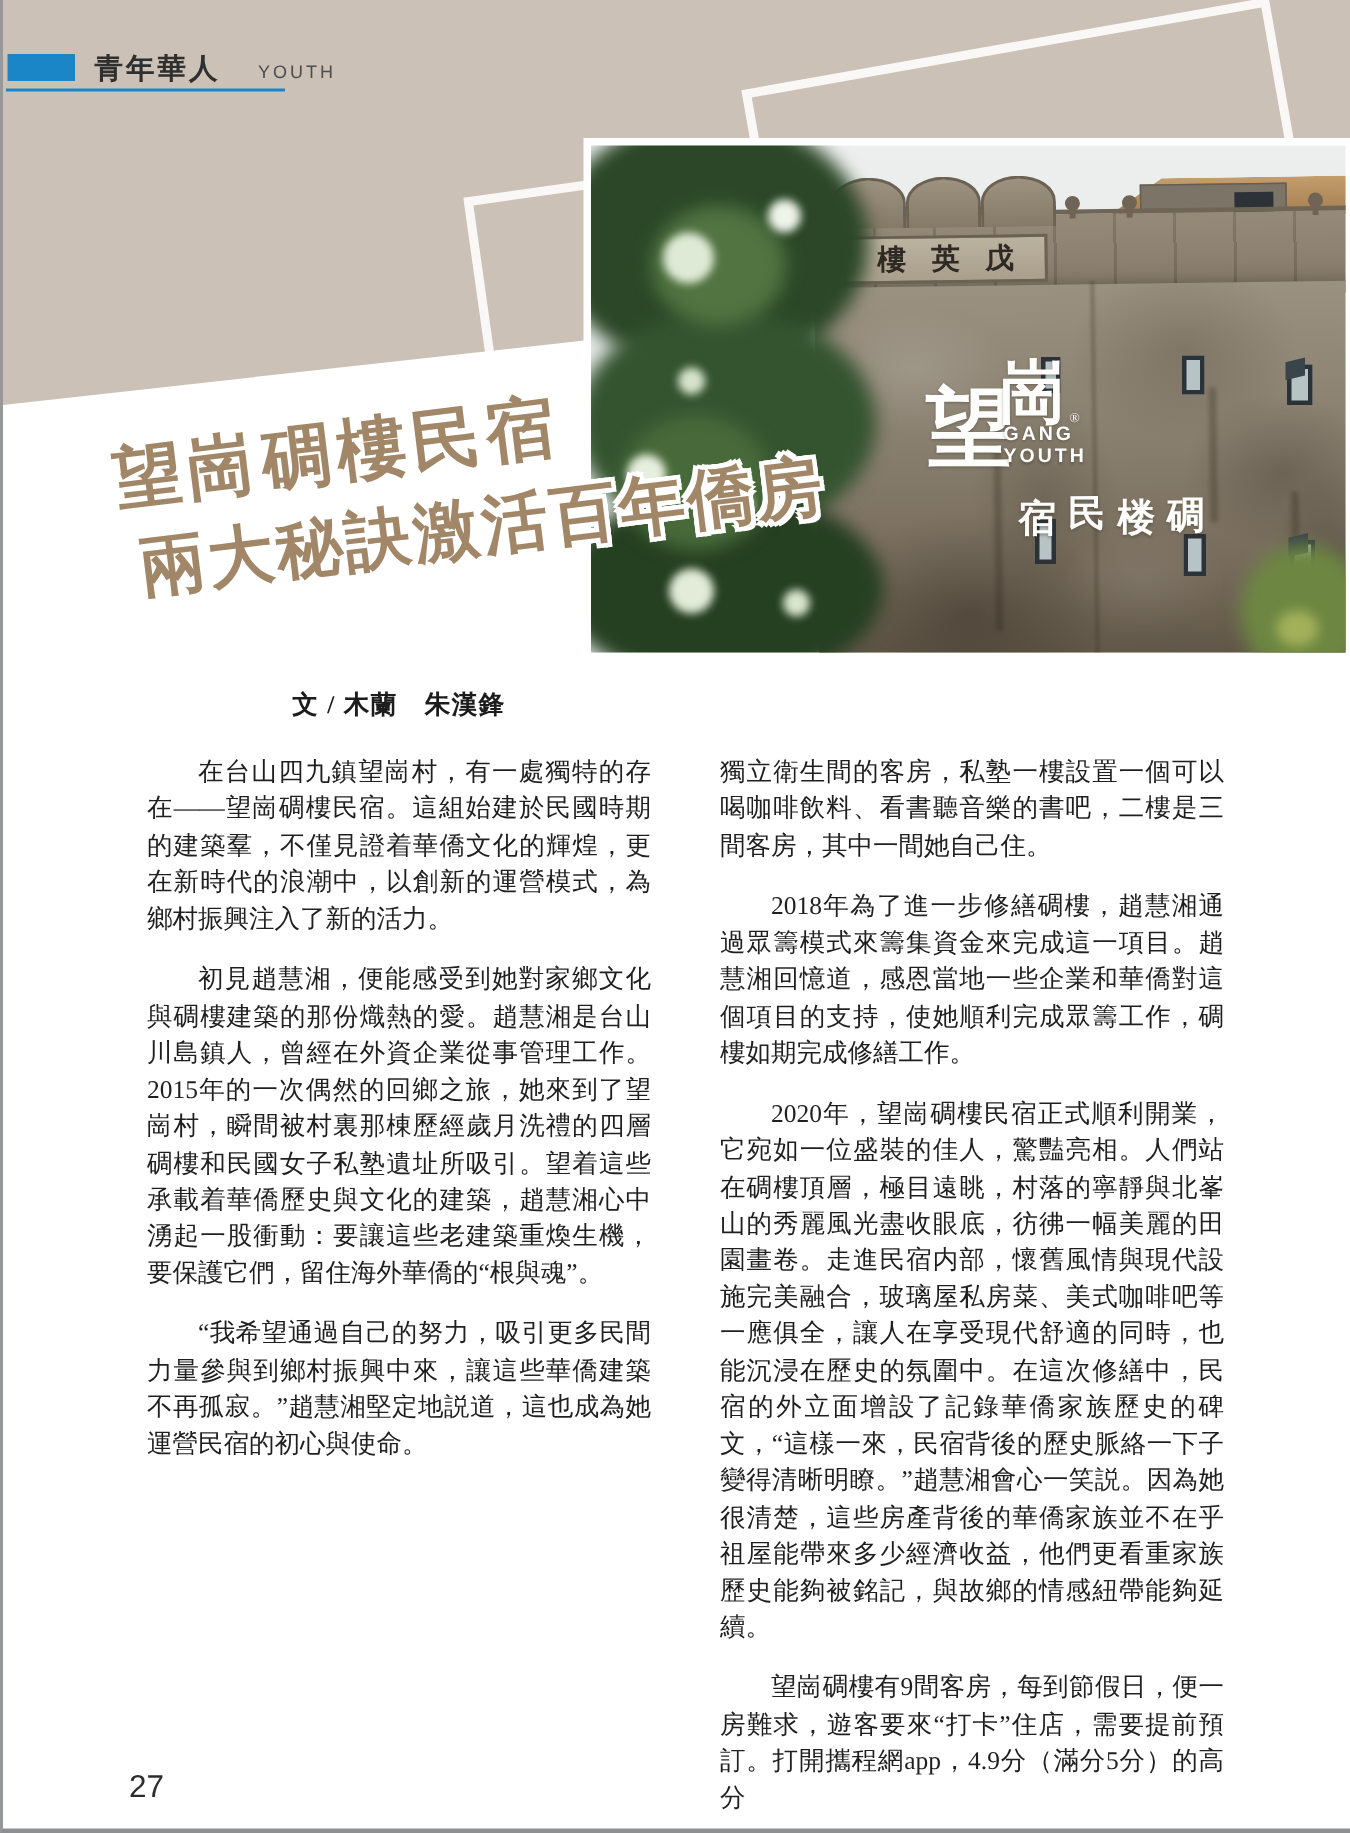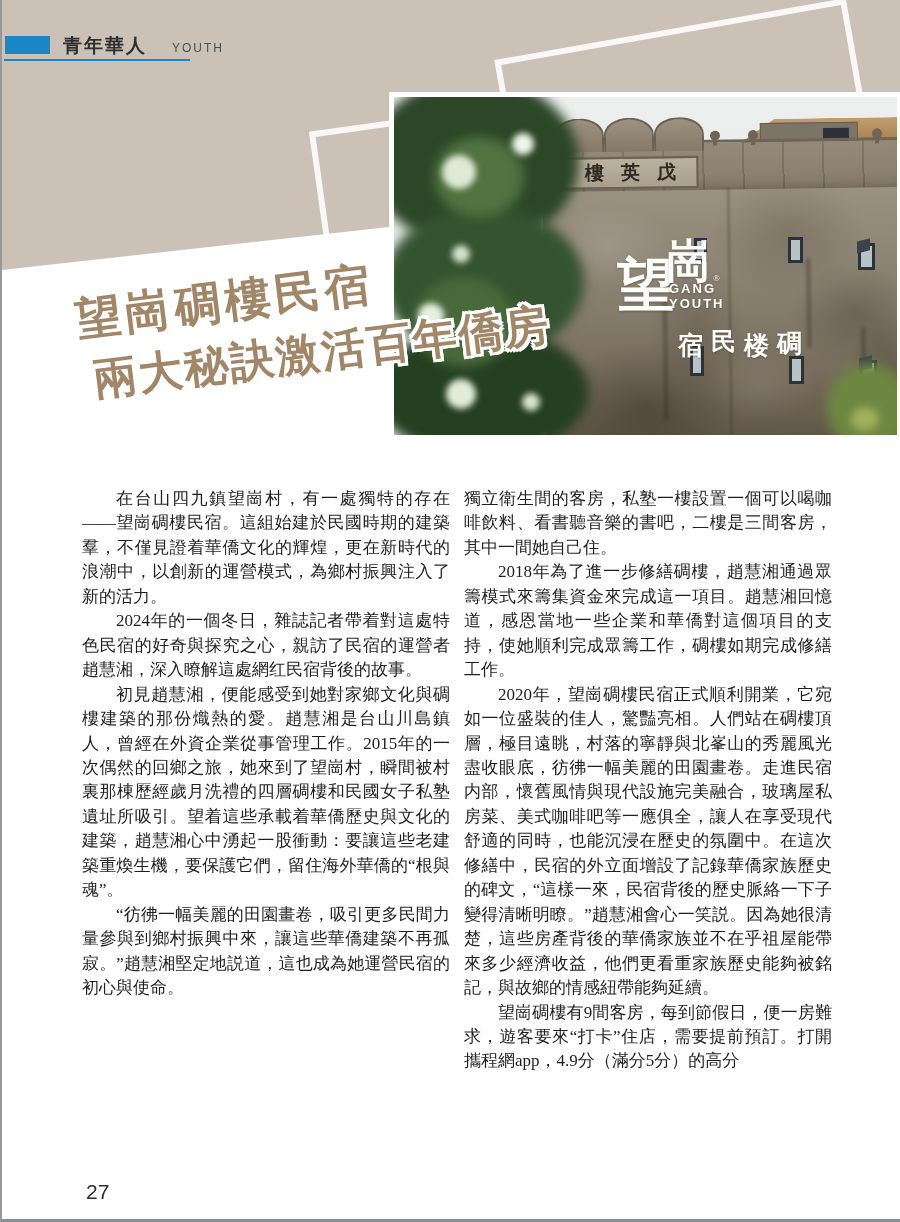--- a/index.html
+++ b/index.html
@@ -82,21 +82,21 @@
     font-family:"DejaVu Sans","Liberation Sans",sans-serif;font-weight:900;color:var(--title-brown,#a18767);
     text-shadow:-3px -3px 0 #fff,0 -3px 0 #fff,3px -3px 0 #fff,-3px 0 0 #fff,3px 0 0 #fff,-3px 3px 0 #fff,0 3px 0 #fff,3px 3px 0 #fff;}
   .headline .l1{font-size:46px;letter-spacing:4px;line-height:60px;}
   .headline .l2{font-size:44px;letter-spacing:2px;line-height:60px;margin-left:10px;margin-top:2px;}
   
   .byline{position:absolute;left:80px;top:458px;width:368px;text-align:center;z-index:4;
     font-size:17px;font-weight:bold;color:#1c1c1c;letter-spacing:1px;}
   .col{position:absolute;top:487px;width:368px;z-index:4;color:#1f1f1f;}
   .col-left{left:80px;}
   .col-right{left:462px;}
-  .col p.para{margin:0;font-size:17px;line-height:24.45px;text-align:justify;text-indent:2em;}
+  .col p.para{margin:16px;font-size:17px;line-height:24.45px;text-align:justify;text-indent:2em;}
   .col p.para.noindent{text-indent:0;}
   .page-number{position:absolute;left:84px;top:1180px;font-family:"Liberation Sans","DejaVu Sans",sans-serif;
     font-size:21px;color:#2d2d2d;z-index:4;}
 </style>
 </head>
 <body>
 
 <div class="page">
 
   <div class="beige-block"></div>
@@ -171,25 +171,25 @@
       <div class="blob" style="right:-15px;bottom:-18px;width:85px;height:90px;background:#6d8742;filter:blur(6px);"></div>
       <div class="blob" style="right:18px;bottom:4px;width:28px;height:24px;background:#a3b05a;filter:blur(4px);"></div>
     </div>
   </div>
 
   <div class="headline">
     <div class="l1">望崗碉樓民宿</div>
     <div class="l2">兩大秘訣激活百年僑房</div>
   </div>
 
+  <div class="byline">文 / 木蘭　朱漢鋒</div>
   <div class="col col-left">
       <p class="para">在台山四九鎮望崗村，有一處獨特的存在——望崗碉樓民宿。這組始建於民國時期的建築羣，不僅見證着華僑文化的輝煌，更在新時代的浪潮中，以創新的運營模式，為鄉村振興注入了新的活力。</p>
-      <p class="para">2024年的一個冬日，雜誌記者帶着對這處特色民宿的好奇與探究之心，親訪了民宿的運營者趙慧湘，深入瞭解這處網红民宿背後的故事。</p>
       <p class="para">初見趙慧湘，便能感受到她對家鄉文化與碉樓建築的那份熾熱的愛。趙慧湘是台山川島鎮人，曾經在外資企業從事管理工作。2015年的一次偶然的回鄉之旅，她來到了望崗村，瞬間被村裏那棟歷經歲月洗禮的四層碉樓和民國女子私塾遺址所吸引。望着這些承載着華僑歷史與文化的建築，趙慧湘心中湧起一股衝動：要讓這些老建築重煥生機，要保護它們，留住海外華僑的“根與魂”。</p>
-      <p class="para">“彷彿一幅美麗的田園畫卷，吸引更多民間力量參與到鄉村振興中來，讓這些華僑建築不再孤寂。”趙慧湘堅定地説道，這也成為她運營民宿的初心與使命。</p>
+      <p class="para">“我希望通過自己的努力，吸引更多民間力量參與到鄉村振興中來，讓這些華僑建築不再孤寂。”趙慧湘堅定地説道，這也成為她運營民宿的初心與使命。</p>
     </div>
   <div class="col col-right">
       <p class="para noindent">獨立衛生間的客房，私塾一樓設置一個可以喝咖啡飲料、看書聽音樂的書吧，二樓是三間客房，其中一間她自己住。</p>
       <p class="para">2018年為了進一步修繕碉樓，趙慧湘通過眾籌模式來籌集資金來完成這一項目。趙慧湘回憶道，感恩當地一些企業和華僑對這個項目的支持，使她順利完成眾籌工作，碉樓如期完成修繕工作。</p>
       <p class="para">2020年，望崗碉樓民宿正式順利開業，它宛如一位盛裝的佳人，驚豔亮相。人們站在碉樓頂層，極目遠眺，村落的寧靜與北峯山的秀麗風光盡收眼底，彷彿一幅美麗的田園畫卷。走進民宿内部，懷舊風情與現代設施完美融合，玻璃屋私房菜、美式咖啡吧等一應俱全，讓人在享受現代舒適的同時，也能沉浸在歷史的氛圍中。在這次修繕中，民宿的外立面增設了記錄華僑家族歷史的碑文，“這樣一來，民宿背後的歷史脈絡一下子變得清晰明瞭。”趙慧湘會心一笑説。因為她很清楚，這些房產背後的華僑家族並不在乎祖屋能帶來多少經濟收益，他們更看重家族歷史能夠被銘記，與故鄉的情感紐帶能夠延續。</p>
       <p class="para">望崗碉樓有9間客房，每到節假日，便一房難求，遊客要來“打卡”住店，需要提前預訂。打開攜程網app，4.9分（滿分5分）的高分</p>
     </div>
 
   <div class="page-number">27</div>
 </div>

